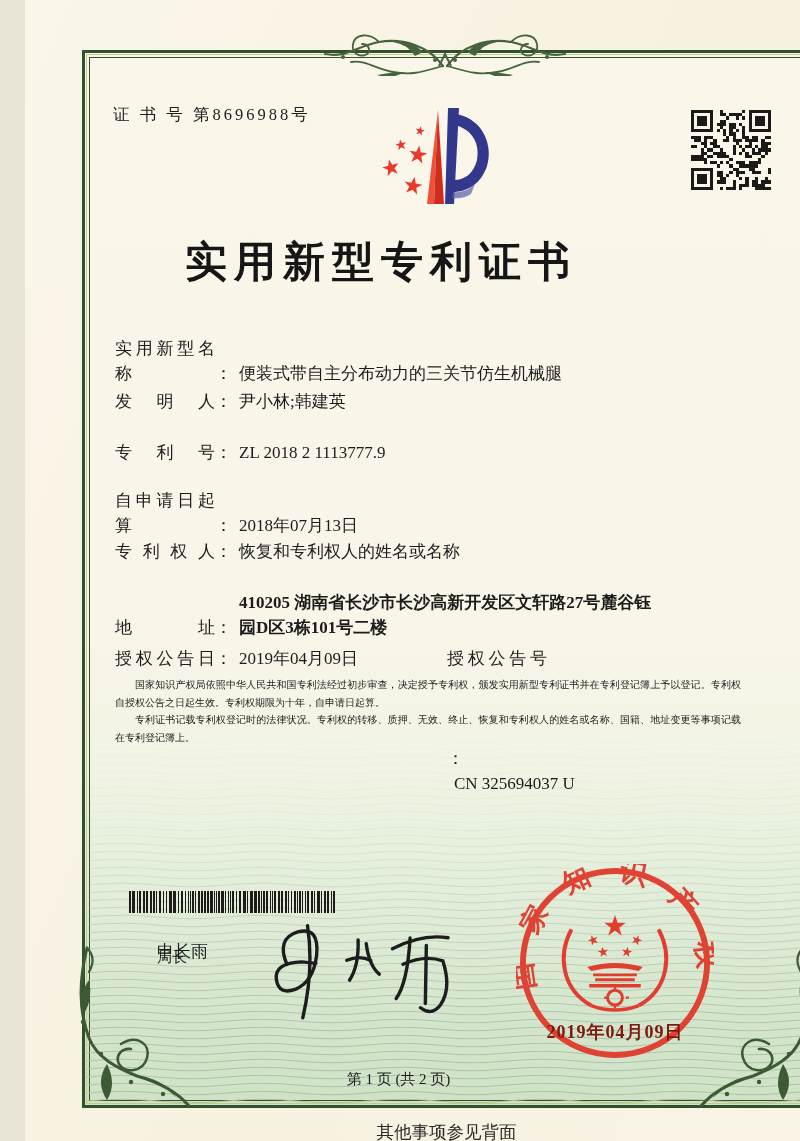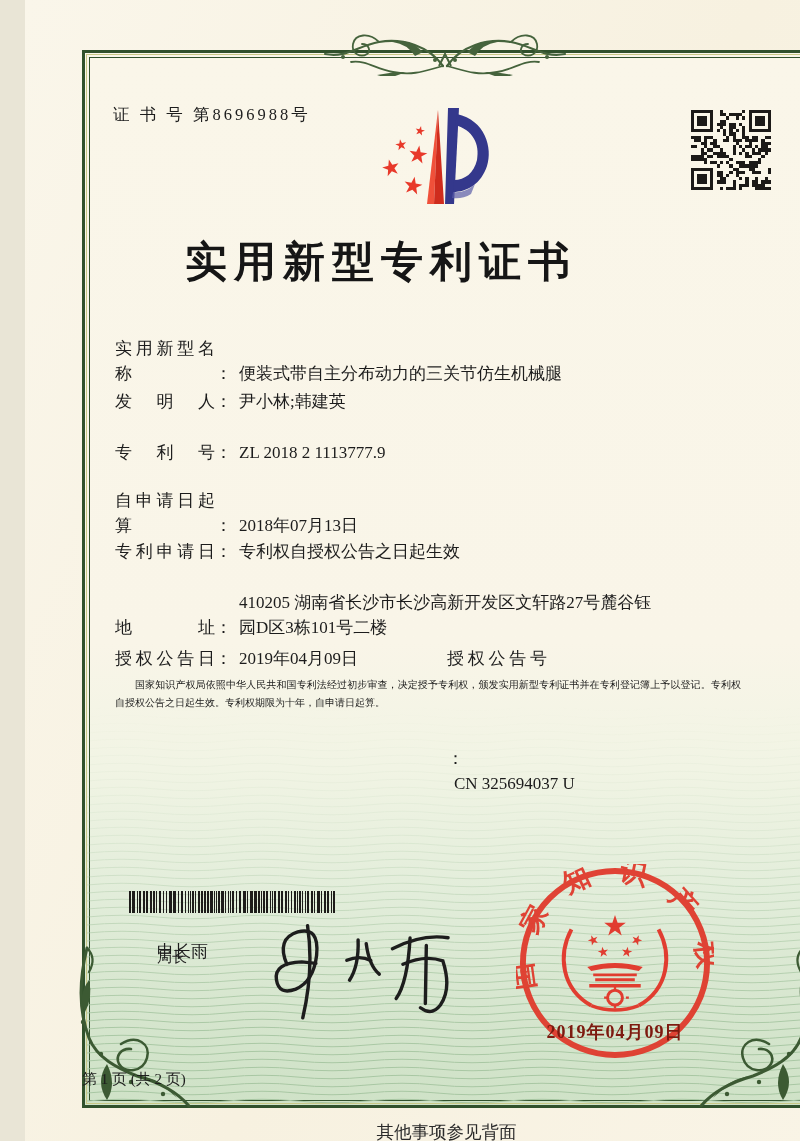--- a/index.html
+++ b/index.html
@@ -22,39 +22,39 @@
   .logo{position:absolute;left:336px;top:98px;}
   .qr{position:absolute;left:666px;top:110px;width:80px;height:80px;}
   .title{position:absolute;left:57px;top:234px;width:598px;text-align:center;
          font-size:42px;font-weight:600;letter-spacing:7px;color:#161616;}
 
   .fields{position:absolute;left:90px;top:0;width:660px;}
   .frow{position:absolute;left:0;display:flex;align-items:flex-end;font-size:17px;line-height:25px;color:#1c1c1c;}
   .flabel{display:inline-block;width:100px;text-align:justify;text-align-last:justify;flex:0 0 100px;}
   .fcolon{flex:0 0 auto;}
   .fvalue{margin-left:7px;}
-  .frow.addr .fvalue{width:418px;}
+  .frow.addr .fvalue{width:418px;font-weight:bold;}
   .grant2{position:absolute;left:332px;top:0;display:flex;align-items:flex-start;flex-direction:column;}
 
   .paras{position:absolute;left:90px;top:676px;width:626px;font-size:10px;line-height:1.76;
          text-align:justify;color:#1b1b1b;}
   .paras p{margin:0;text-indent:2em;}
 
   .barcode{position:absolute;left:104px;top:891px;width:214px;height:22px;}
   .signer-title{position:absolute;left:132px;top:948px;font-size:15px;font-weight:500;
                 font-family:"Liberation Sans","DejaVu Sans",sans-serif;color:#1c1c1c;}
   .signer-name{position:absolute;left:132px;top:940px;font-size:17px;font-weight:500;
                font-family:"Liberation Sans","DejaVu Sans",sans-serif;color:#1c1c1c;}
   .signature{position:absolute;left:230px;top:910px;width:205px;height:112px;}
 
   .seal{position:absolute;left:491px;top:864px;width:198px;height:198px;opacity:.94;}
   .seal-date{position:absolute;left:505px;top:1020px;width:170px;text-align:center;
              font-size:18px;font-weight:700;color:#7d1a10;letter-spacing:1px;}
 
-  .page-note{position:absolute;left:57px;top:1070px;width:585px;text-align:left;font-size:15px;color:#1d1d1d;}
+  .page-note{position:absolute;left:57px;top:1070px;width:585px;text-align:center;font-size:15px;color:#1d1d1d;padding-left:24px;}
   .back-note{position:absolute;left:57px;top:1120px;width:729px;text-align:center;font-size:17.5px;color:#2a2a2a;}
 
   .orn-top{position:absolute;left:296px;top:24px;}
   .orn-bl{position:absolute;left:48px;top:946px;}
   .orn-br{position:absolute;left:668px;top:946px;}
 </style>
 </head>
 <body>
 
 <div class="page">
@@ -460,43 +460,44 @@
         <span class="flabel">专利号</span>
           <span class="fcolon">：</span>
         <span class="fvalue">ZL 2018 2 1113777.9</span>
       </div>
       <div class="frow" style="top:488px">
         <span class="flabel">自申请日起算</span>
           <span class="fcolon">：</span>
         <span class="fvalue">2018年07月13日</span>
       </div>
       <div class="frow" style="top:539px">
-        <span class="flabel">专利申请日</span>
+        <span class="flabel">专利权人</span>
           <span class="fcolon">：</span>
-        <span class="fvalue">专利权自授权公告之日起生效</span>
+        <span class="fvalue">恢复和专利权人的姓名或名称</span>
       </div>
       <div class="frow addr" style="top:590px">
         <span class="flabel">地址</span>
           <span class="fcolon">：</span>
         <span class="fvalue">410205 湖南省长沙市长沙高新开发区文轩路27号麓谷钰园D区3栋101号二楼</span>
       </div>
       <div class="frow" style="top:646px;width:660px">
         <span class="flabel">授权公告日</span>
           <span class="fcolon">：</span>
         <span class="fvalue">2019年04月09日</span>
         <span class="grant2">
           <span class="flabel">授权公告号</span>
             <span class="fcolon">：</span>
           <span class="fvalue">CN 325694037 U</span>
         </span>
       </div>
     </div>
 
     <div class="paras">
       <p>国家知识产权局依照中华人民共和国专利法经过初步审查，决定授予专利权，颁发实用新型专利证书并在专利登记簿上予以登记。专利权自授权公告之日起生效。专利权期限为十年，自申请日起算。</p>
+      <p>专利证书记载专利权登记时的法律状况。专利权的转移、质押、无效、终止、恢复和专利权人的姓名或名称、国籍、地址变更等事项记载在专利登记簿上。</p>
     </div>
 
     <svg class="barcode" viewBox="0 0 214 22" preserveAspectRatio="none">
         <rect x="0" y="0" width="2" height="22" fill="#1e1c1a"></rect>
         <rect x="3" y="0" width="3" height="22" fill="#1e1c1a"></rect>
         <rect x="8" y="0" width="1" height="22" fill="#1e1c1a"></rect>
         <rect x="10" y="0" width="2" height="22" fill="#1e1c1a"></rect>
         <rect x="14" y="0" width="2" height="22" fill="#1e1c1a"></rect>
         <rect x="17" y="0" width="2" height="22" fill="#1e1c1a"></rect>
         <rect x="21" y="0" width="2" height="22" fill="#1e1c1a"></rect>

